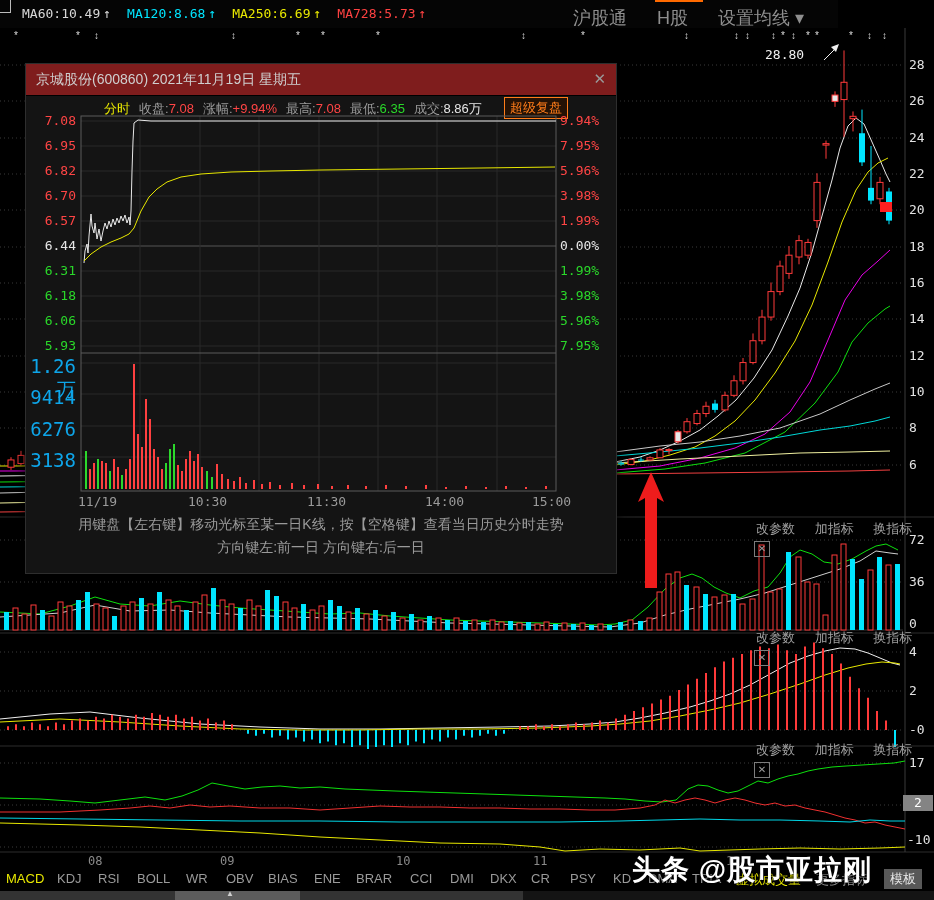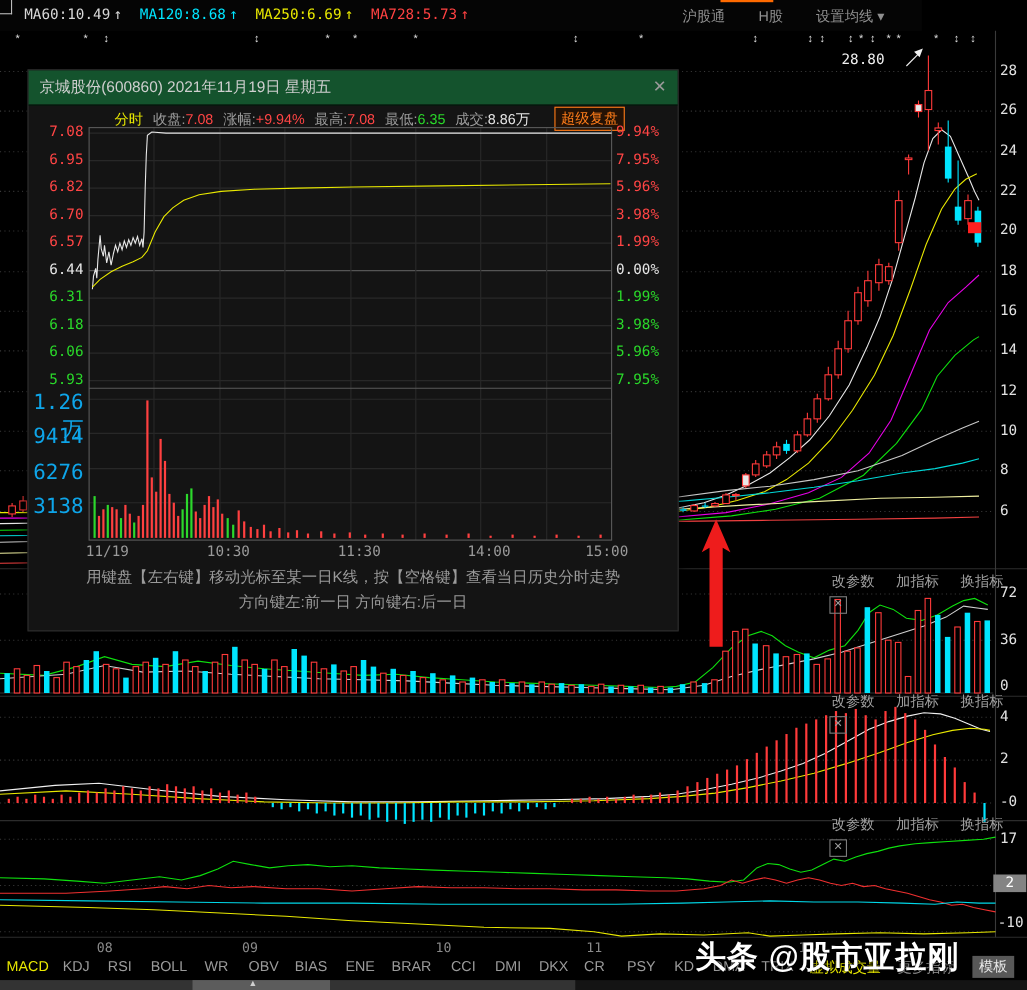--- a/index.html
+++ b/index.html
@@ -3,36 +3,36 @@
 <meta charset="utf-8">
 <style>
   html,body{margin:0;padding:0;background:#000;}
   body{width:934px;height:900px;position:relative;overflow:hidden;
        font-family:"Liberation Sans",sans-serif;color:#ccc;}
   .mono{font-family:"DejaVu Sans Mono",monospace;}
   
   #topbar{position:absolute;left:0;top:0;width:838px;height:28px;background:#050505;}
   #ma-row{position:absolute;left:22px;top:6px;display:flex;gap:16px;font-family:"DejaVu Sans Mono",monospace;font-size:13px;}
   #ma-row .arrow{margin-left:3px;}
-  #tb-links{position:absolute;right:34px;top:6px;display:flex;gap:30px;color:#8f8f8f;font-size:13px;}
+  #tb-links{position:absolute;right:34px;top:6px;display:flex;gap:30px;color:#8f8f8f;font-size:18px;}
   #tab-underline{position:absolute;left:655px;top:0;width:48px;height:2px;background:#ff6a00;}
   #corner-box{position:absolute;left:0;top:0;width:10px;height:12px;border:1px solid #bbb;border-left:none;border-top:none;}
   .marker{position:absolute;top:30px;color:#dedede;font-size:10px;line-height:12px;}
   
   .ax{position:absolute;width:28px;text-align:left;color:#e2e2e2;font-family:"DejaVu Sans Mono",monospace;font-size:13px;}
   .phead{position:absolute;color:#a0a0a0;font-size:13px;}
   .phead span.act{margin-left:16px;cursor:pointer;}
   .xbox{display:inline-block;width:14px;height:14px;border:1px solid #7d7d7d;color:#9d9d9d;
         font-size:10px;line-height:13px;text-align:center;margin-left:14px;vertical-align:-2px;}
   #p3-valbox{position:absolute;left:903px;top:795px;width:30px;height:16px;background:#848484;
              color:#fff;font-family:"DejaVu Sans Mono",monospace;font-size:13px;text-align:center;line-height:16px;}
   
   #popup{position:absolute;left:25px;top:63px;width:590px;height:509px;background:#141414;
          border:1px solid #2e2e2e;box-shadow:0 0 12px rgba(0,0,0,.8);z-index:5;}
-  #popup-titlebar{position:absolute;left:0;top:0;width:100%;height:31px;background:#14532d;border-bottom:1px solid #000;}
+  #popup-titlebar{position:absolute;left:0;top:0;width:100%;height:31px;background:#7f1d1d;border-bottom:1px solid #000;}
   #popup-title{position:absolute;left:10px;top:7px;color:#cfcfcf;font-size:14px;}
   #popup-close{position:absolute;right:10px;top:6px;color:#9a9a9a;font-size:15px;cursor:pointer;}
   #popup-info{position:absolute;left:78px;top:36px;display:flex;gap:9px;font-size:13px;align-items:center;}
   #popup-info .lbl{color:#9a9a9a;}
   .red{color:#ff4545;} .grn{color:#2ad82a;} .wht{color:#e6e6e6;} .yel{color:#e8e800;}
   #replay-btn{position:absolute;right:48px;top:33px;color:#ff7d1a;border:1px solid #ff7d1a;
               font-size:13px;padding:1px 5px;cursor:pointer;background:#241205;}
   .pax{position:absolute;font-family:"DejaVu Sans Mono",monospace;font-size:13px;width:42px;text-align:right;}
   .paxr{position:absolute;font-family:"DejaVu Sans Mono",monospace;font-size:13px;text-align:left;}
   .pvol{position:absolute;font-family:"DejaVu Sans Mono",monospace;font-size:19px;color:#0ea5e9;width:46px;text-align:right;}

